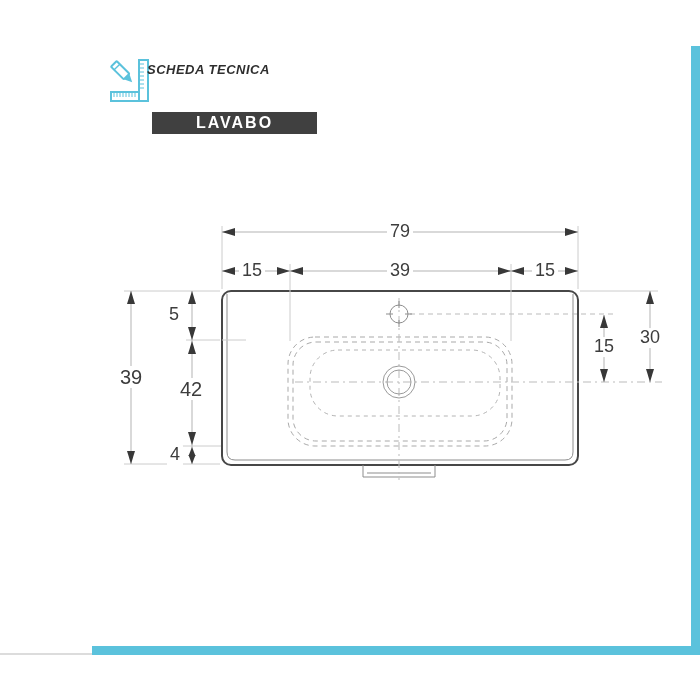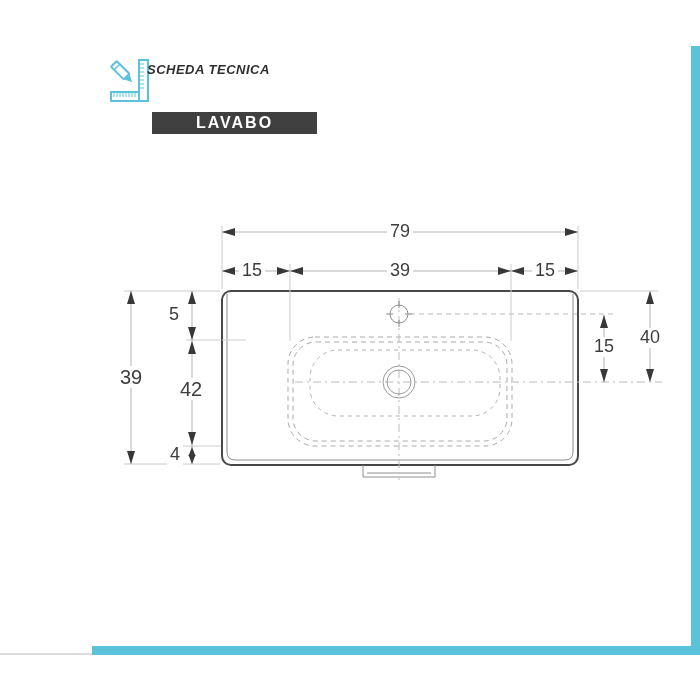--- a/index.html
+++ b/index.html
@@ -174,14 +174,14 @@
 <div class="labels">
   <span class="dim" style="left:400px;top:232px">79</span>
   <span class="dim" style="left:252px;top:271px">15</span>
   <span class="dim" style="left:400px;top:271px">39</span>
   <span class="dim" style="left:545px;top:271px">15</span>
   <span class="dim dim-lg" style="left:131px;top:377px">39</span>
   <span class="dim" style="left:174px;top:315px">5</span>
   <span class="dim dim-lg" style="left:191px;top:389px">42</span>
   <span class="dim" style="left:175px;top:455px">4</span>
   <span class="dim" style="left:604px;top:347px">15</span>
-  <span class="dim" style="left:650px;top:338px">40</span>
+  <span class="dim" style="left:650px;top:338px">30</span>
 </div>
 
 </body></html>

